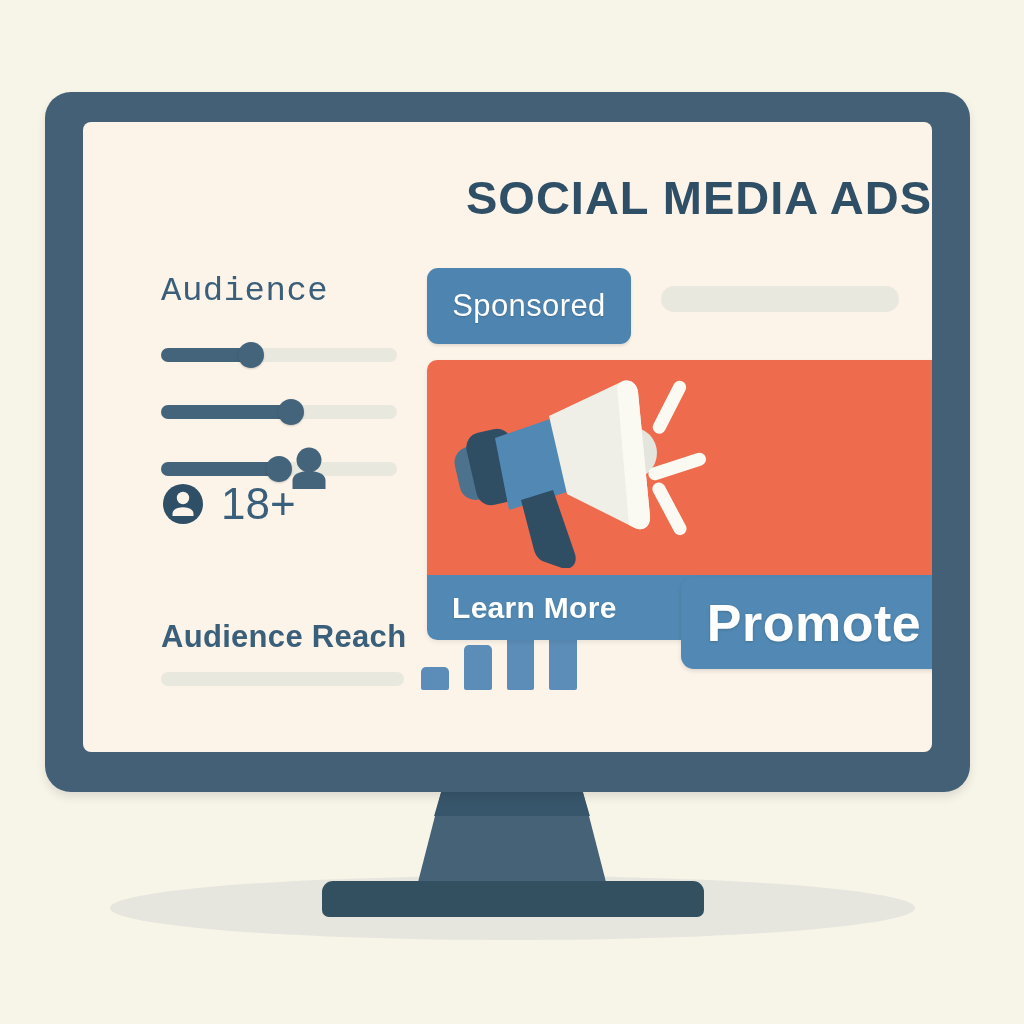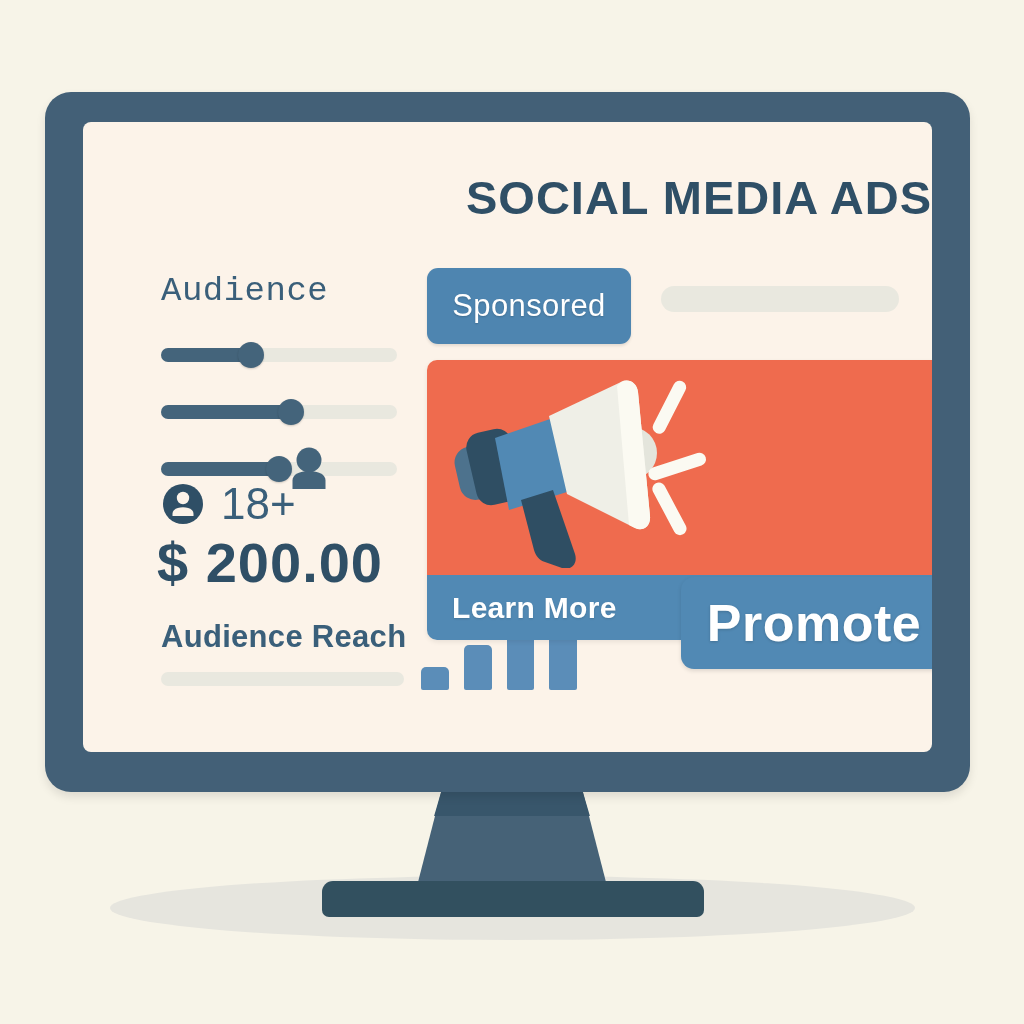--- a/index.html
+++ b/index.html
@@ -207,21 +207,20 @@
 
       <div class="stat-age">
         <svg class="age-icon" viewBox="0 0 44 44">
           <circle cx="22" cy="22" r="20" fill="#2F4F66"></circle>
           <circle cx="22" cy="16" r="6.2" fill="#FCF3E9"></circle>
           <path d="M11.5 34 V31.8 C11.5 27.6 16 25.2 22 25.2 C28 25.2 32.5 27.6 32.5 31.8 V34 Z" fill="#FCF3E9"></path>
         </svg>
         <div class="age-text">18+</div>
       </div>
 
-      <div class="stat-price">$ 200.00</div>
 
       <div class="reach-label">Audience Reach</div>
       <div class="reach-bar"></div>
 
       <div class="barchart">
         <div class="bar" style="height:23px;"></div>
         <div class="bar" style="height:45px;"></div>
         <div class="bar" style="height:72px;"></div>
         <div class="bar" style="height:106px;"></div>
       </div>

